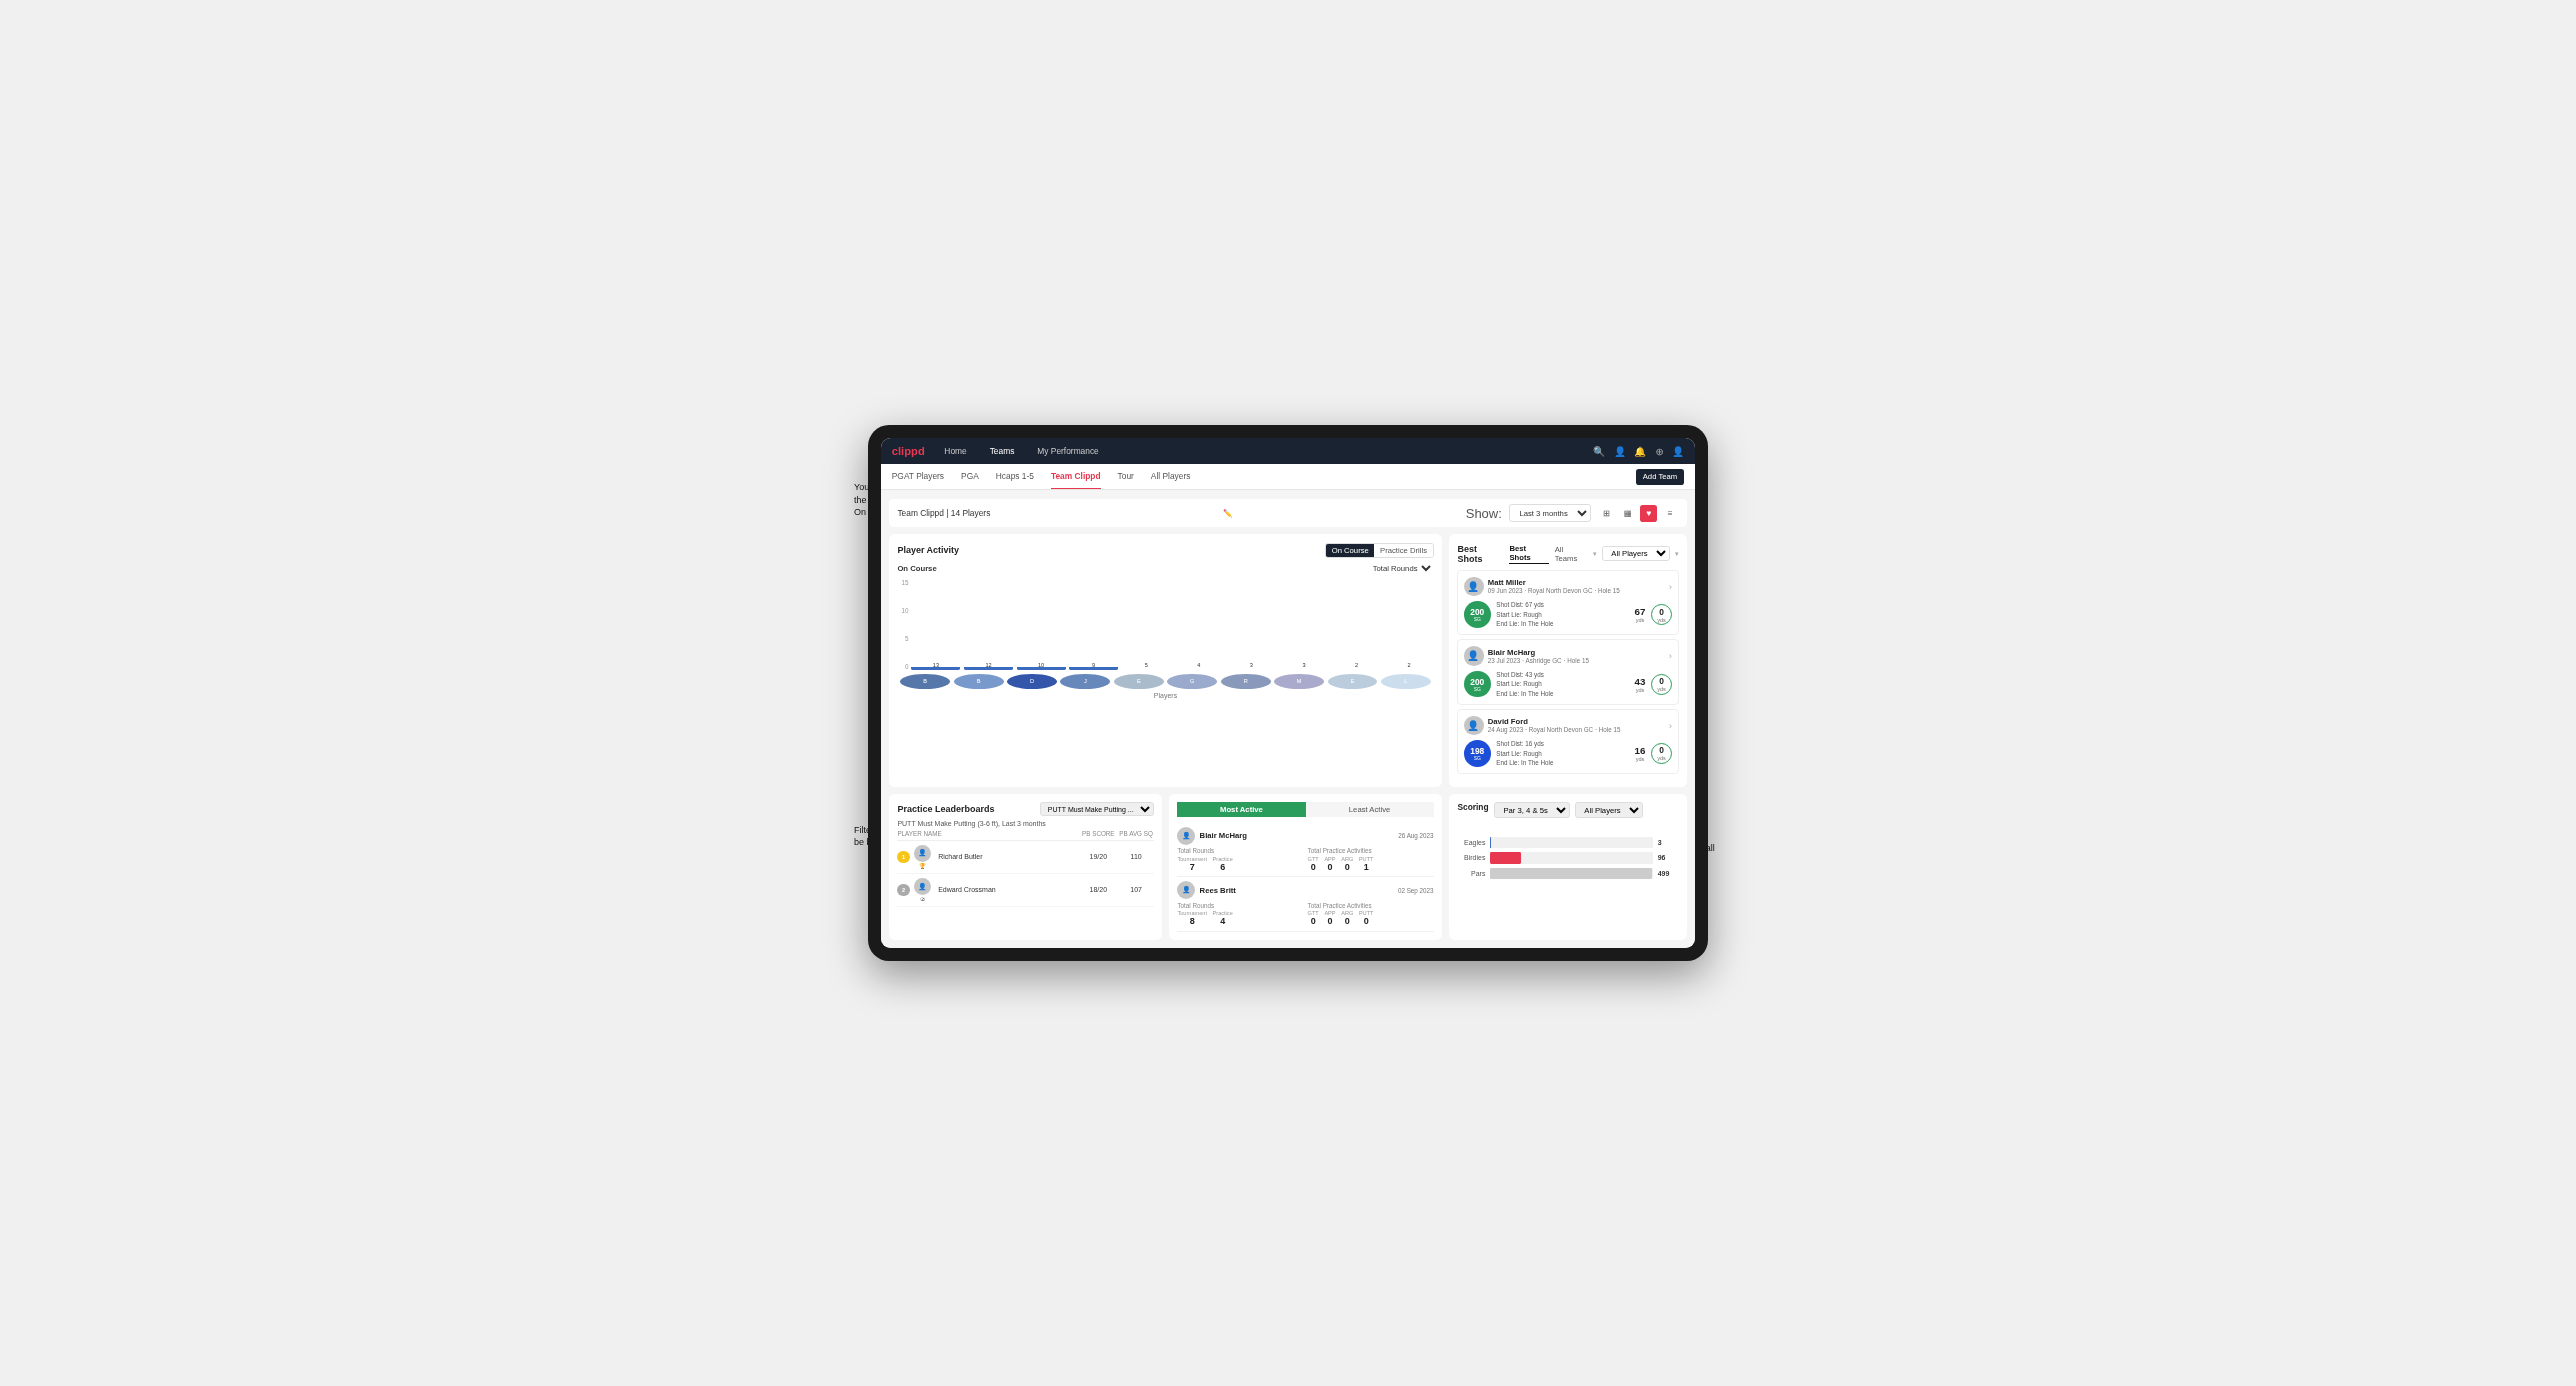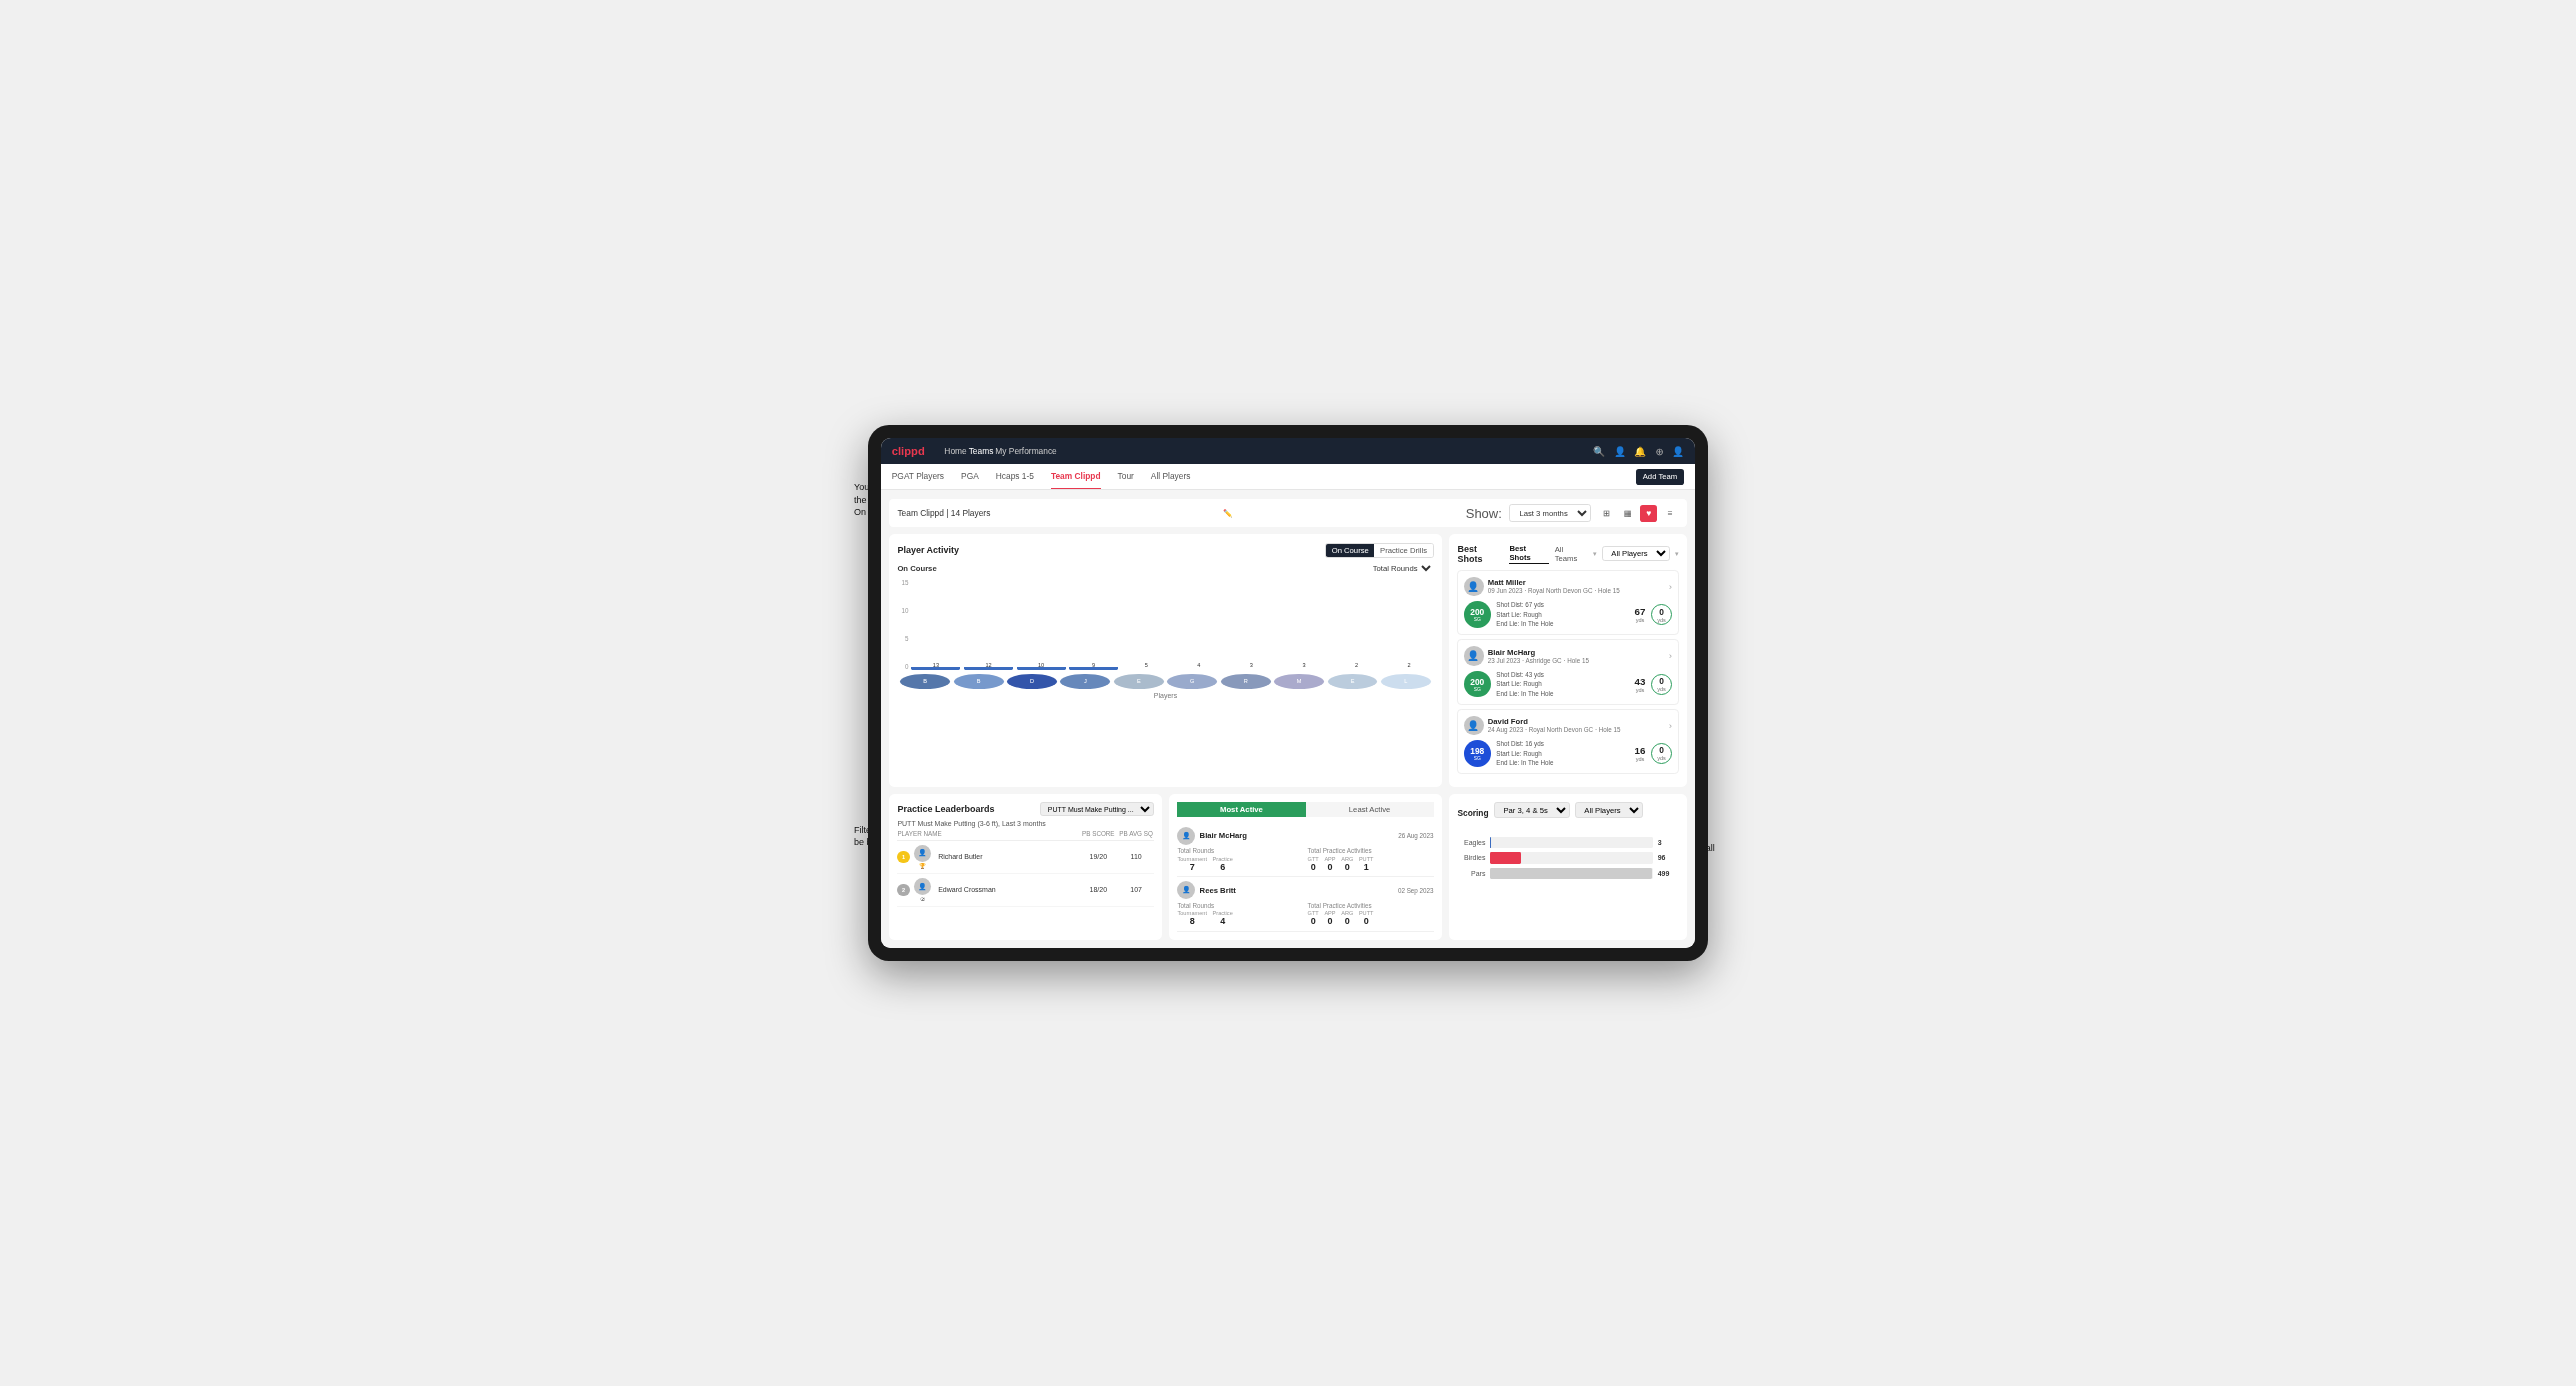--- a/index.html
+++ b/index.html
@@ -57,21 +57,21 @@
       gap: 14px;
     }
     .nav-logo {
       color: #e8384f;
       font-weight: 700;
       font-size: 11.2px;
       margin-right: 5.6px;
     }
     .nav-links {
       display: flex;
-      gap: 2px;
+      gap: 23px;
       flex: 1;
     }
     .nav-link {
       color: #ccc;
       font-size: 8.4px;
       cursor: pointer;
       padding: 2.8px 0;
     }
     .nav-link.active { color: #fff; }
     .nav-actions {
@@ -534,21 +534,21 @@
     .active-stat-val {
       font-size: 9px;
       font-weight: 700;
       color: #222;
     }
 
     
     .scoring-panel { }
     .scoring-header {
       display: flex;
-      align-items: flex-end;
+      align-items: flex-start;
       gap: 5.6px;
       margin-bottom: 19px;
     }
     .scoring-title {
       font-size: 8.4px;
       font-weight: 600;
       color: #222;
     }
     .scoring-dropdown {
       font-size: 7.7px;

